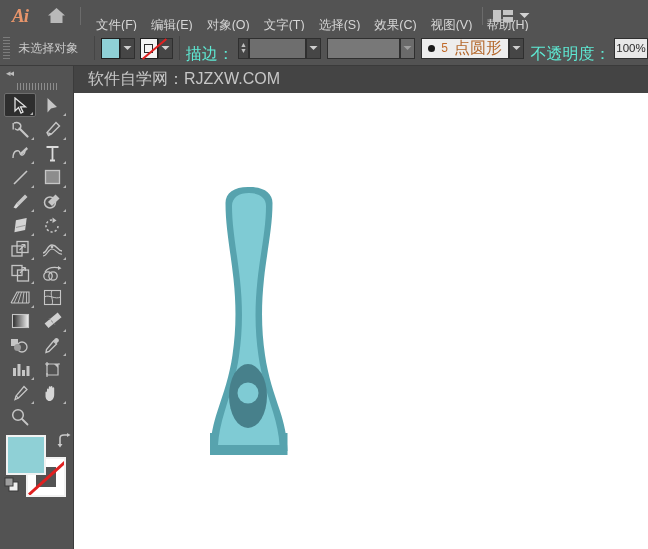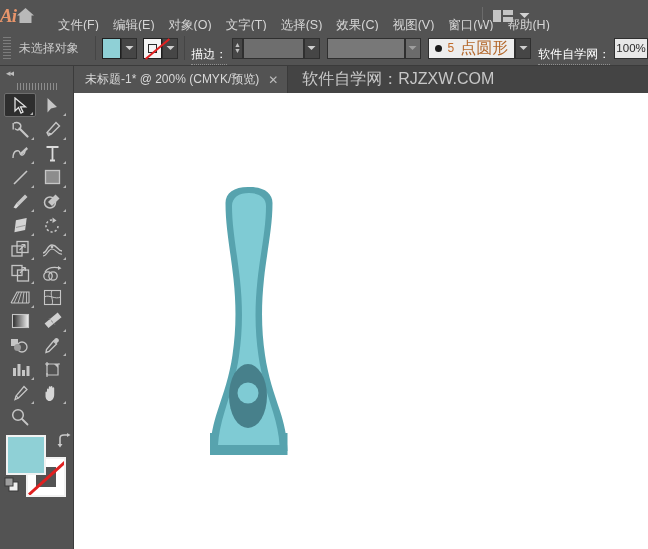--- a/index.html
+++ b/index.html
@@ -58,21 +58,21 @@
   .none-swatch{
     width:25px;height:21px;background:#f4f4f4;border:1px solid #1f1f1f;
     box-sizing:border-box;position:relative;display:flex;align-items:center;justify-content:center;
   }
   .none-swatch .inner-sq{width:9px;height:9px;border:1.5px solid #2a2a2a;box-sizing:border-box;}
   .none-swatch .slash{
     position:absolute;left:-2px;top:9px;width:31px;height:2px;background:#e02020;
     transform:rotate(-40deg);transform-origin:center;
   }
   .ctrl-label{
-    color:#ffffff;font-size:12px;white-space:nowrap;
+    color:#5eead4;font-size:16px;white-space:nowrap;
     border-bottom:1px dotted #8f8f8f;padding-bottom:1px;margin-top:14px;
   }
   .stepper{
     width:14px;height:21px;background:#464646;border:1px solid #2f2f2f;box-sizing:border-box;
     display:flex;flex-direction:column;align-items:center;justify-content:center;color:#c0c0c0;
     font-size:7px;line-height:6px;
   }
   .field-empty{
     width:78px;height:21px;background:#6e6e6e;border:1px solid #2f2f2f;box-sizing:border-box;
   }
@@ -180,21 +180,20 @@
     </div>
     <div class="menu-sep"></div>
     <div class="menu-items">
       <div class="menu-item">文件(F)</div>
       <div class="menu-item">编辑(E)</div>
       <div class="menu-item">对象(O)</div>
       <div class="menu-item">文字(T)</div>
       <div class="menu-item">选择(S)</div>
       <div class="menu-item">效果(C)</div>
       <div class="menu-item">视图(V)</div>
-      <div class="menu-item">窗口(W)</div>
       <div class="menu-item">帮助(H)</div>
     </div>
     <div class="ws-switch">
       <div class="menu-sep" style="margin-right:4px"></div>
       <svg width="22" height="16" viewBox="0 0 22 16">
         <rect x="1" y="2" width="8" height="12" fill="#c4c4c4"></rect>
         <rect x="11" y="2" width="10" height="5" fill="#c4c4c4"></rect>
         <rect x="11" y="9" width="10" height="5" fill="#c4c4c4"></rect>
       </svg>
       <svg width="11" height="7" viewBox="0 0 11 7">
@@ -260,30 +259,26 @@
       <span class="txt">点圆形</span>
     </div>
     <div class="dd-btn">
       <svg width="9" height="6" viewBox="0 0 9 6">
           <path d="M0.5 1 L4.5 5 L8.5 1 Z" fill="#cfcfcf"></path>
         </svg>
     </div>
 
     <div style="width:9px"></div>
 
-    <div class="ctrl-label">软件自学网：</div>
+    <div class="ctrl-label">不透明度：</div>
     <div style="width:5px"></div>
     <div class="opacity-val">100%</div>
   </div>
 
   <div class="tabbar">
-    <div class="doc-tab">
-      <span class="title">未标题-1* @ 200% (CMYK/预览)</span>
-      <span class="close">✕</span>
-    </div>
     <div class="watermark">软件自学网：RJZXW.COM</div>
   </div>
 
   <div class="canvas">
     <svg class="art" width="574" height="456" viewBox="0 0 574 456">
 
       <path fill="#57a3ae" d="M151.5 110
            C151.5 100, 160 94, 174 94
            L176 94
            C190 94, 198.5 100, 198.5 110

